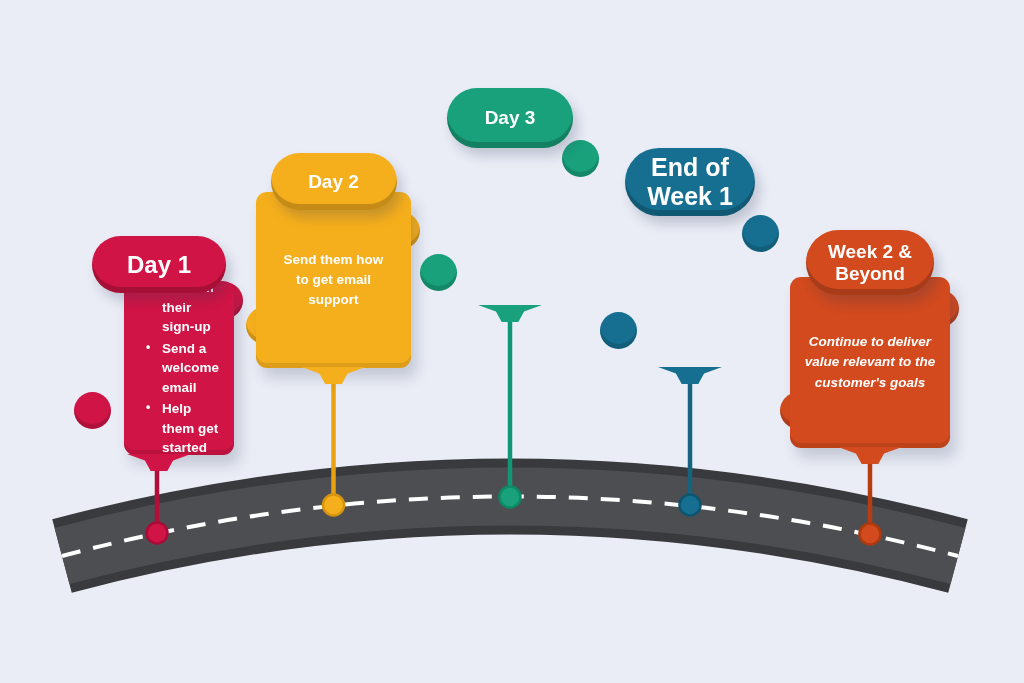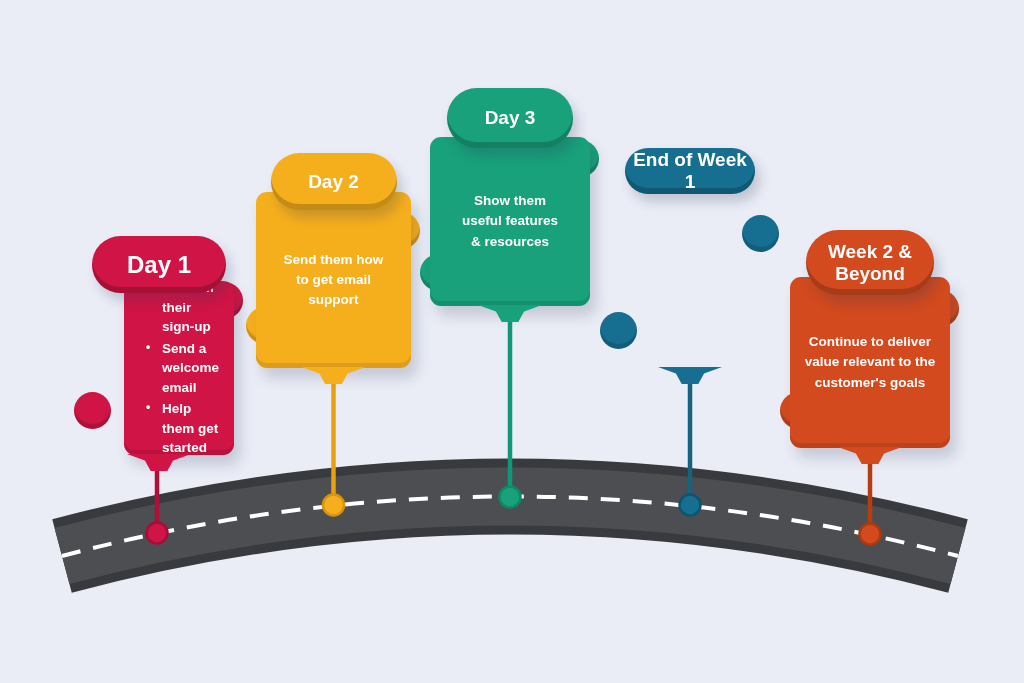--- a/index.html
+++ b/index.html
@@ -60,29 +60,29 @@
   .card2 .bump-l{left:-10px;top:154px;}
 
   .card3{left:430px;top:88px;width:160px;height:256px;}
   .card3 .pill{width:126px;height:60px;font-size:19px;}
   .card3 .body{top:49px;height:169px;}
   .card3 .tab{top:217px;}
   .card3 .bump-r{right:-9px;top:52px;}
   .card3 .bump-l{left:-10px;top:166px;}
 
   .card4{left:610px;top:148px;width:160px;height:242px;}
-  .card4 .pill{width:130px;height:46px;font-size:19px;}
+  .card4 .pill{width:130px;height:68px;font-size:25px;}
   .card4 .body{top:42px;height:178px;}
   .card4 .tab{top:219px;}
   .card4 .bump-r{right:-9px;top:67px;}
   .card4 .bump-l{left:-10px;top:164px;}
 
   .card5{left:790px;top:230px;width:160px;height:240px;}
   .card5 .pill{width:128px;height:65px;font-size:19px;}
-  .card5 .body{top:47px;height:171px;}
+  .card5 .body{top:47px;height:171px;font-style:italic;}
   .card5 .tab{top:217px;}
   .card5 .bump-r{right:-9px;top:60px;}
   .card5 .bump-l{left:-10px;top:162px;}
 </style>
 </head>
 <body>
 
 <div class="stage" style="background: rgb(234, 237, 246);">
 
   <svg class="road-svg" width="1024" height="683" viewBox="0 0 1024 683">
@@ -135,27 +135,20 @@
     </div>
     <div class="tab"></div>
     <div class="pill">
       <span>Day 2</span>
     </div>
   </div>
 
   <div class="card card3" style="--c: #18a17b; --cd: #0c8a66;">
     <div class="bump bump-r"></div>
     <div class="bump bump-l"></div>
-    <div class="body">
-      <div class="body-text">
-        <span>Show them</span>
-        <span>useful features</span>
-        <span>&amp; resources</span>
-      </div>
-    </div>
     <div class="tab"></div>
     <div class="pill">
       <span>Day 3</span>
     </div>
   </div>
 
   <div class="card card4" style="--c: #166f90; --cd: #0f546e;">
     <div class="bump bump-r"></div>
     <div class="bump bump-l"></div>
     <div class="tab"></div>

